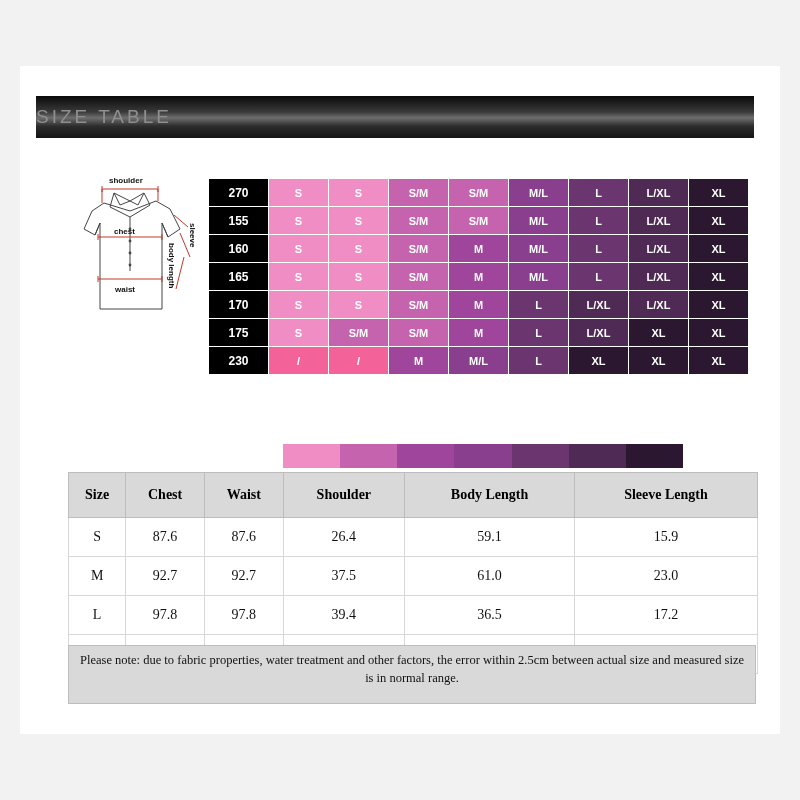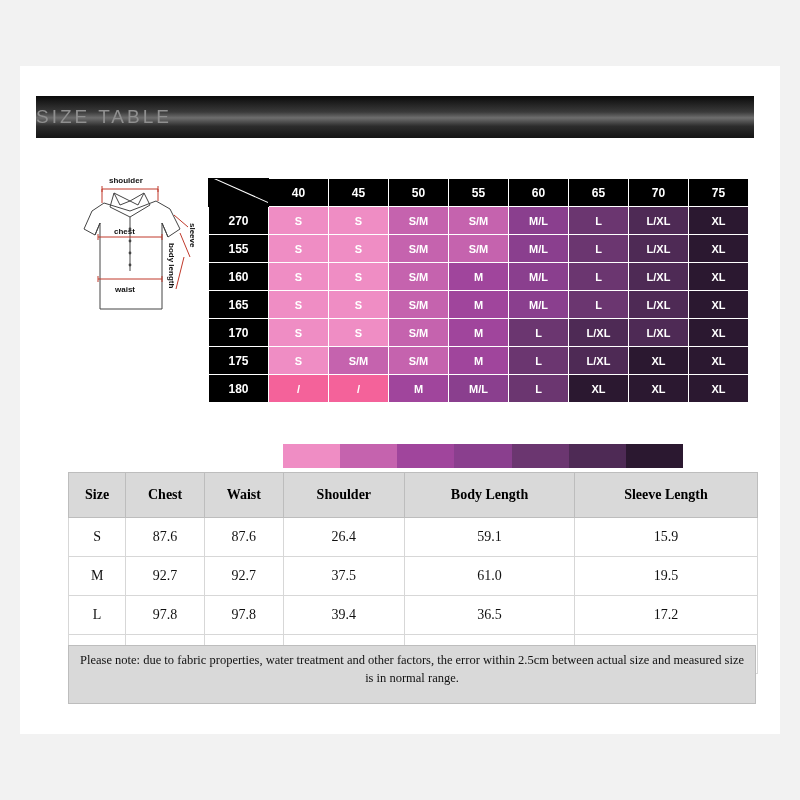--- a/index.html
+++ b/index.html
@@ -123,31 +123,20 @@
         <text x="53" y="121">waist</text>
         <text x="128" y="52" transform="rotate(90 128 52)">sleeve</text>
         <text x="107" y="72" transform="rotate(90 107 72)">body length</text>
       </g>
     </svg>
   </div>
 
   <table class="matrix">
     <tbody id="matrix-body">
         <tr>
-          <td class="corner"></td>
-          <td class="hdr">40</td>
-          <td class="hdr">45</td>
-          <td class="hdr">50</td>
-          <td class="hdr">55</td>
-          <td class="hdr">60</td>
-          <td class="hdr">65</td>
-          <td class="hdr">70</td>
-          <td class="hdr">75</td>
-        </tr>
-        <tr>
           <td class="rowhdr">270</td>
           <td style="background: rgb(239, 141, 196);">S</td>
           <td style="background: rgb(239, 141, 196);">S</td>
           <td style="background: rgb(197, 99, 174);">S/M</td>
           <td style="background: rgb(197, 99, 174);">S/M</td>
           <td style="background: rgb(138, 63, 142);">M/L</td>
           <td style="background: rgb(107, 54, 112);">L</td>
           <td style="background: rgb(78, 42, 85);">L/XL</td>
           <td style="background: rgb(43, 24, 48);">XL</td>
         </tr>
@@ -200,21 +189,21 @@
           <td style="background: rgb(239, 141, 196);">S</td>
           <td style="background: rgb(197, 99, 174);">S/M</td>
           <td style="background: rgb(197, 99, 174);">S/M</td>
           <td style="background: rgb(160, 69, 156);">M</td>
           <td style="background: rgb(107, 54, 112);">L</td>
           <td style="background: rgb(78, 42, 85);">L/XL</td>
           <td style="background: rgb(43, 24, 48);">XL</td>
           <td style="background: rgb(43, 24, 48);">XL</td>
         </tr>
         <tr>
-          <td class="rowhdr">180</td>
+          <td class="rowhdr">230</td>
           <td style="background: rgb(244, 98, 154);">/</td>
           <td style="background: rgb(244, 98, 154);">/</td>
           <td style="background: rgb(160, 69, 156);">M</td>
           <td style="background: rgb(138, 63, 142);">M/L</td>
           <td style="background: rgb(107, 54, 112);">L</td>
           <td style="background: rgb(43, 24, 48);">XL</td>
           <td style="background: rgb(43, 24, 48);">XL</td>
           <td style="background: rgb(43, 24, 48);">XL</td>
         </tr>
       </tbody>
@@ -260,21 +249,21 @@
           <td>26.4</td>
           <td>59.1</td>
           <td>15.9</td>
         </tr>
         <tr>
           <td>M</td>
           <td>92.7</td>
           <td>92.7</td>
           <td>37.5</td>
           <td>61.0</td>
-          <td>19.5</td>
+          <td>23.0</td>
         </tr>
         <tr>
           <td>L</td>
           <td>97.8</td>
           <td>97.8</td>
           <td>39.4</td>
           <td>36.5</td>
           <td>17.2</td>
         </tr>
         <tr>

